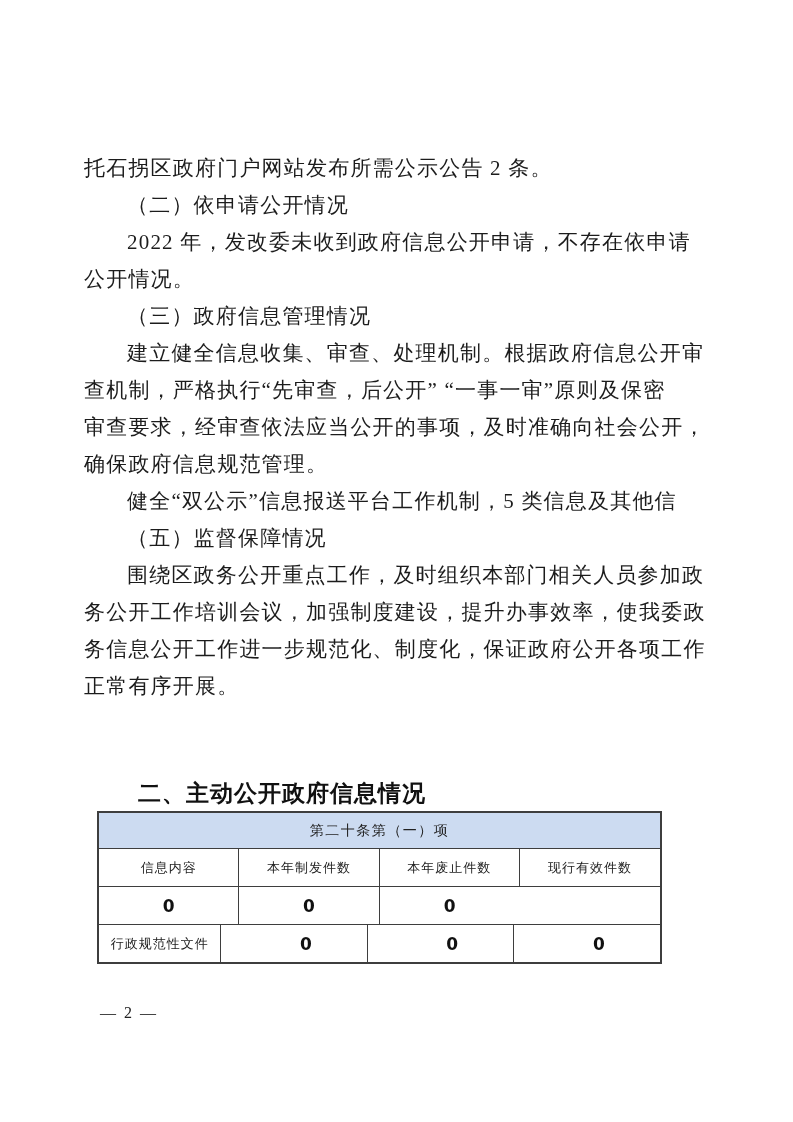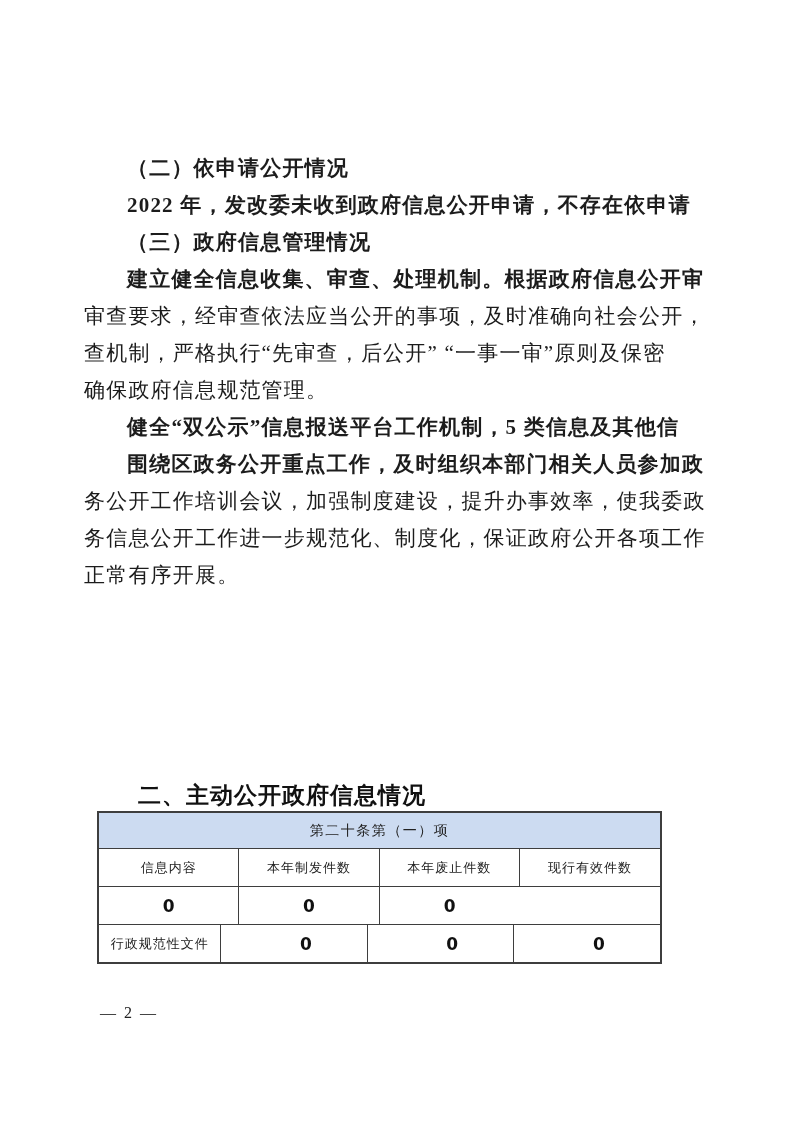--- a/index.html
+++ b/index.html
@@ -19,30 +19,30 @@
     width: 640px;
   }
   .line {
     height: 37px;
     line-height: 37px;
     font-size: 21px;
     letter-spacing: 1.2px;
     white-space: nowrap;
     color: #1c1c1c;
   }
-  .line.indent { padding-left: 43px; font-weight: bold; }
+  .line.indent { padding-left: 43px; }
   .section-heading {
     position: absolute;
     left: 84px;
     top: 779px;
     width: 640px;
     height: 32px;
     line-height: 32px;
     padding-left: 54px;
-    font-family: Liberation Sans, sans-serif;
+    font-family: Liberation Mono, monospace;
     font-weight: bold;
     font-size: 23px;
     letter-spacing: 1px;
     color: #111;
     white-space: nowrap;
   }
   .tbl {
     position: absolute;
     left: 97px;
     top: 811px;
@@ -97,28 +97,31 @@
     color: #222;
     font-family: "Liberation Serif", serif;
   }
 </style>
 </head>
 <body>
 
 <div class="page">
 
   <div class="body-text">
+    <div class="line">托石拐区政府门户网站发布所需公示公告 2 条。</div>
     <div class="line indent">（二）依申请公开情况</div>
     <div class="line indent">2022 年，发改委未收到政府信息公开申请，不存在依申请</div>
+    <div class="line">公开情况。</div>
     <div class="line indent">（三）政府信息管理情况</div>
     <div class="line indent">建立健全信息收集、审查、处理机制。根据政府信息公开审</div>
+    <div class="line">查机制，严格执行“先审查，后公开” “一事一审”原则及保密</div>
     <div class="line">审查要求，经审查依法应当公开的事项，及时准确向社会公开，</div>
-    <div class="line">查机制，严格执行“先审查，后公开” “一事一审”原则及保密</div>
     <div class="line">确保政府信息规范管理。</div>
     <div class="line indent">健全“双公示”信息报送平台工作机制，5 类信息及其他信</div>
+    <div class="line indent">（五）监督保障情况</div>
     <div class="line indent">围绕区政务公开重点工作，及时组织本部门相关人员参加政</div>
     <div class="line">务公开工作培训会议，加强制度建设，提升办事效率，使我委政</div>
     <div class="line">务信息公开工作进一步规范化、制度化，保证政府公开各项工作</div>
     <div class="line">正常有序开展。</div>
   </div>
 
   <div class="section-heading">二、主动公开政府信息情况</div>
 
   <div class="tbl">
     <div class="tbl-title">第二十条第（一）项</div>

